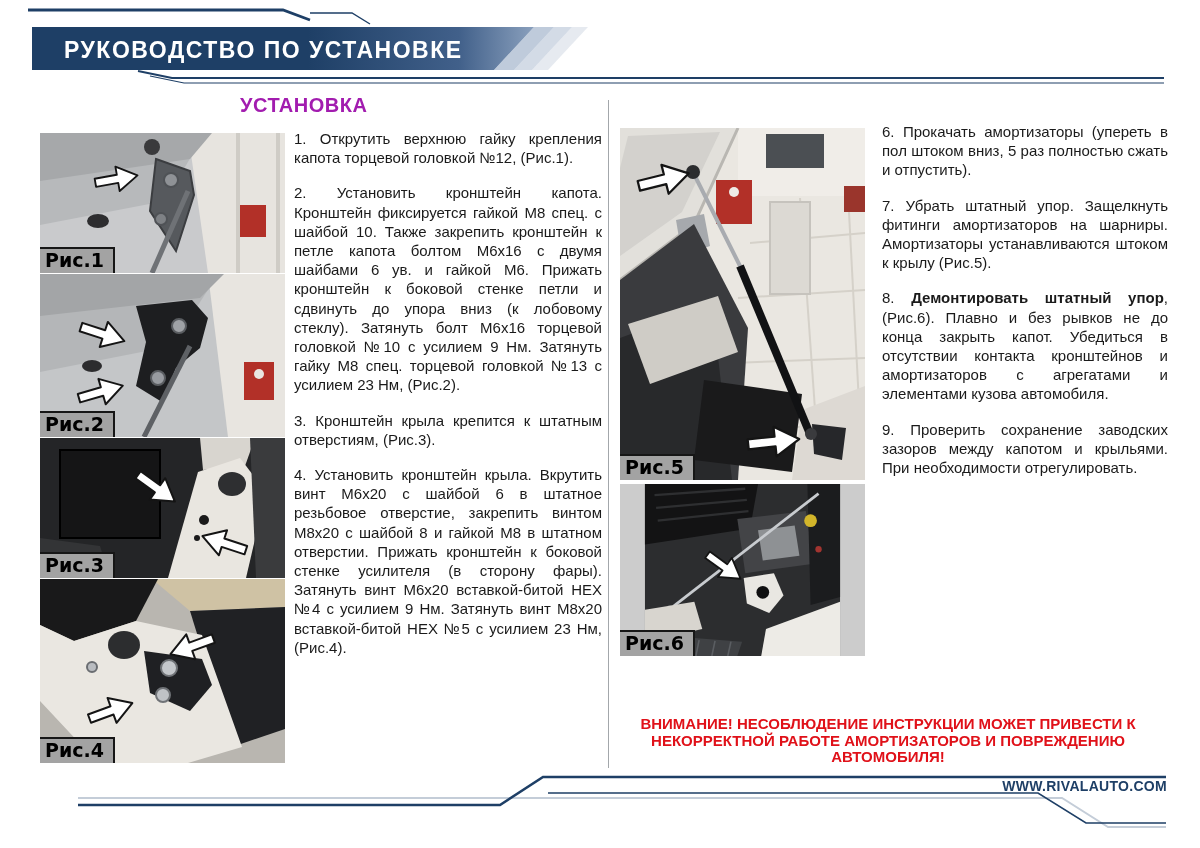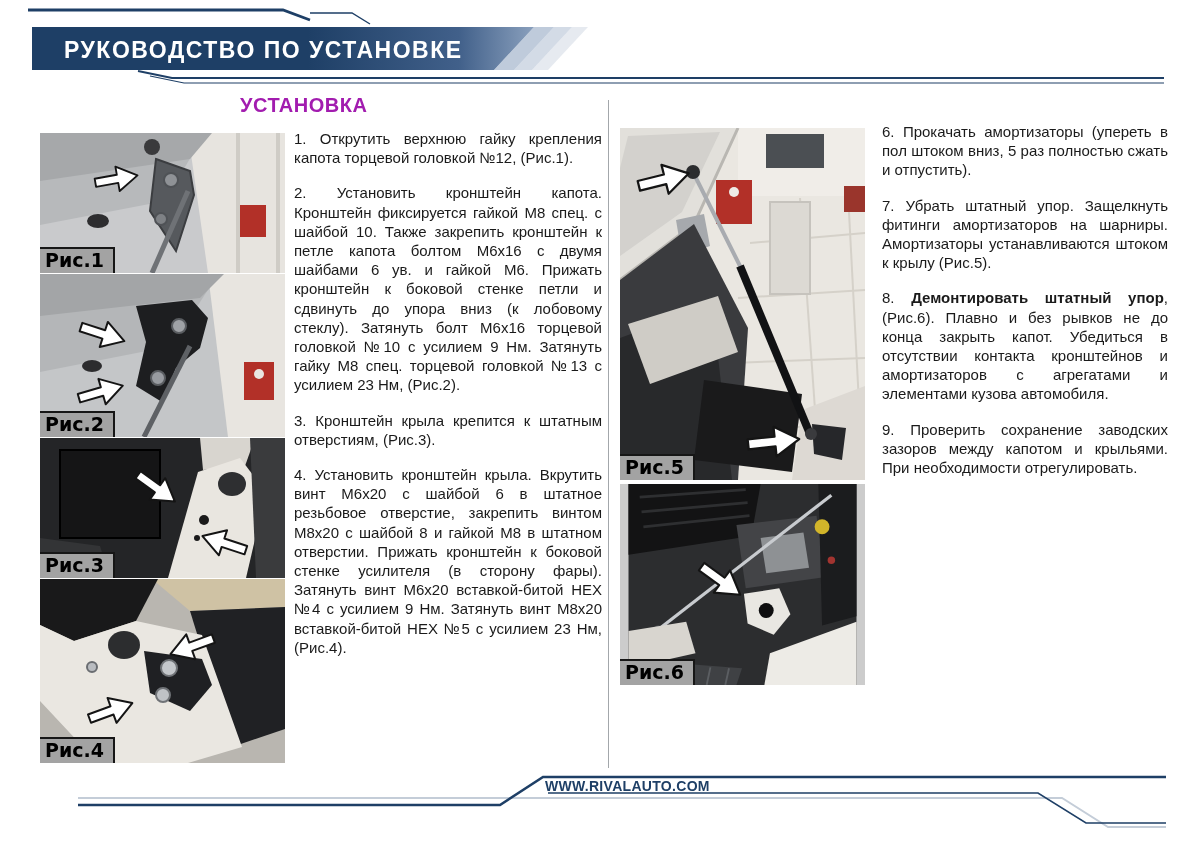--- a/index.html
+++ b/index.html
@@ -32,21 +32,21 @@
     font-family:"DejaVu Sans", sans-serif; font-weight:bold; font-size:19px;
     line-height:23px; padding:0 9px 1px 5px;
     border-top:2px solid #161616; border-right:2px solid #161616;
   }
   .divider { position:absolute; left:608px; top:100px; width:1px; height:668px; background:#a3a7ab; }
   .warning {
     position:absolute; left:608px; top:716px; width:560px; text-align:center;
     color:#e01119; font-weight:bold; font-size:15px; line-height:16.5px;
   }
   .footer-url {
-    position:absolute; left:545px; top:779px; width:622px; text-align:left;
+    position:absolute; left:545px; top:779px; width:622px; text-align:right;
     color:#1e3f66; font-weight:bold; font-size:14px; line-height:14px; letter-spacing:0.3px;
   }
 </style>
 </head>
 <body>
 
 <div class="page">
 
   <svg width="0" height="0" style="position:absolute">
     <defs>
@@ -191,21 +191,21 @@
       <line x1="73" y1="44" x2="122" y2="142" stroke="#a8abb0" stroke-width="4"></line>
       <line x1="120" y1="138" x2="190" y2="306" stroke="#111214" stroke-width="8"></line>
       <circle cx="73" cy="44" r="7" fill="#2b2c2e"></circle>
       <circle cx="191" cy="306" r="6" fill="#3a3b3e"></circle>
       <use href="#arrow" transform="translate(18,36) scale(0.9) rotate(-14,28,17)"></use>
       <use href="#arrow" transform="translate(128,298) scale(0.9) rotate(-6,28,17)"></use>
     </svg>
     <figcaption class="fig-label">Рис.5</figcaption>
   </figure>
 
-  <figure class="photo" style="left:620px;top:484px;width:245px;height:201px">
+  <figure class="photo" style="left:620px;top:484px;width:245px;height:172px">
     <svg viewBox="0 0 245 216">
       <rect width="245" height="216" fill="#2c2d2f"></rect>
       <polygon points="0,0 142,0 132,56 0,76" fill="#131314"></polygon>
       <g stroke="#2e2f31" stroke-width="3">
         <line x1="12" y1="14" x2="126" y2="6"></line>
         <line x1="14" y1="30" x2="128" y2="20"></line>
         <line x1="16" y1="46" x2="130" y2="34"></line>
       </g>
       <polygon points="116,44 202,34 212,100 126,112" fill="#434447"></polygon>
       <polygon points="142,58 188,52 194,90 148,96" fill="#8e9194"></polygon>
@@ -231,20 +231,21 @@
     <figcaption class="fig-label">Рис.6</figcaption>
   </figure>
 
   <div class="col col-right">
     <p class="para">6. Прокачать амортизаторы (упереть в пол штоком вниз, 5 раз полностью сжать и отпустить).</p>
     <p class="para">7. Убрать штатный упор. Защелкнуть фитинги амортизаторов на шарниры. Амортизаторы устанавливаются штоком к крылу (Рис.5).</p>
     <p class="para"><span>8. </span><b>Демонтировать штатный упор</b><span>, (Рис.6). Плавно и без рывков не до конца закрыть капот. Убедиться в отсутствии контакта кронштейнов и амортизаторов с агрегатами и элементами кузова автомобиля.</span></p>
     <p class="para">9. Проверить сохранение заводских зазоров между капотом и крыльями. При необходимости отрегулировать.</p>
   </div>
 
+  <div class="warning">ВНИМАНИЕ! НЕСОБЛЮДЕНИЕ ИНСТРУКЦИИ МОЖЕТ ПРИВЕСТИ К НЕКОРРЕКТНОЙ РАБОТЕ АМОРТИЗАТОРОВ И ПОВРЕЖДЕНИЮ АВТОМОБИЛЯ!</div>
 
   <svg class="art footer-art" width="1200" height="80" viewBox="0 0 1200 80">
     <path d="M78,30 H1062 L1108,59 H1166" stroke="#c4cdd8" stroke-width="1.8" fill="none"></path>
     <path d="M548,25 H1038 L1086,55 H1166" stroke="#1e3f66" stroke-width="1.6" fill="none"></path>
     <path d="M78,37 H500 L543,9 H1166" stroke="#1e3f66" stroke-width="2.6" fill="none"></path>
   </svg>
   <div class="footer-url">WWW.RIVALAUTO.COM</div>
 
 </div>
 

